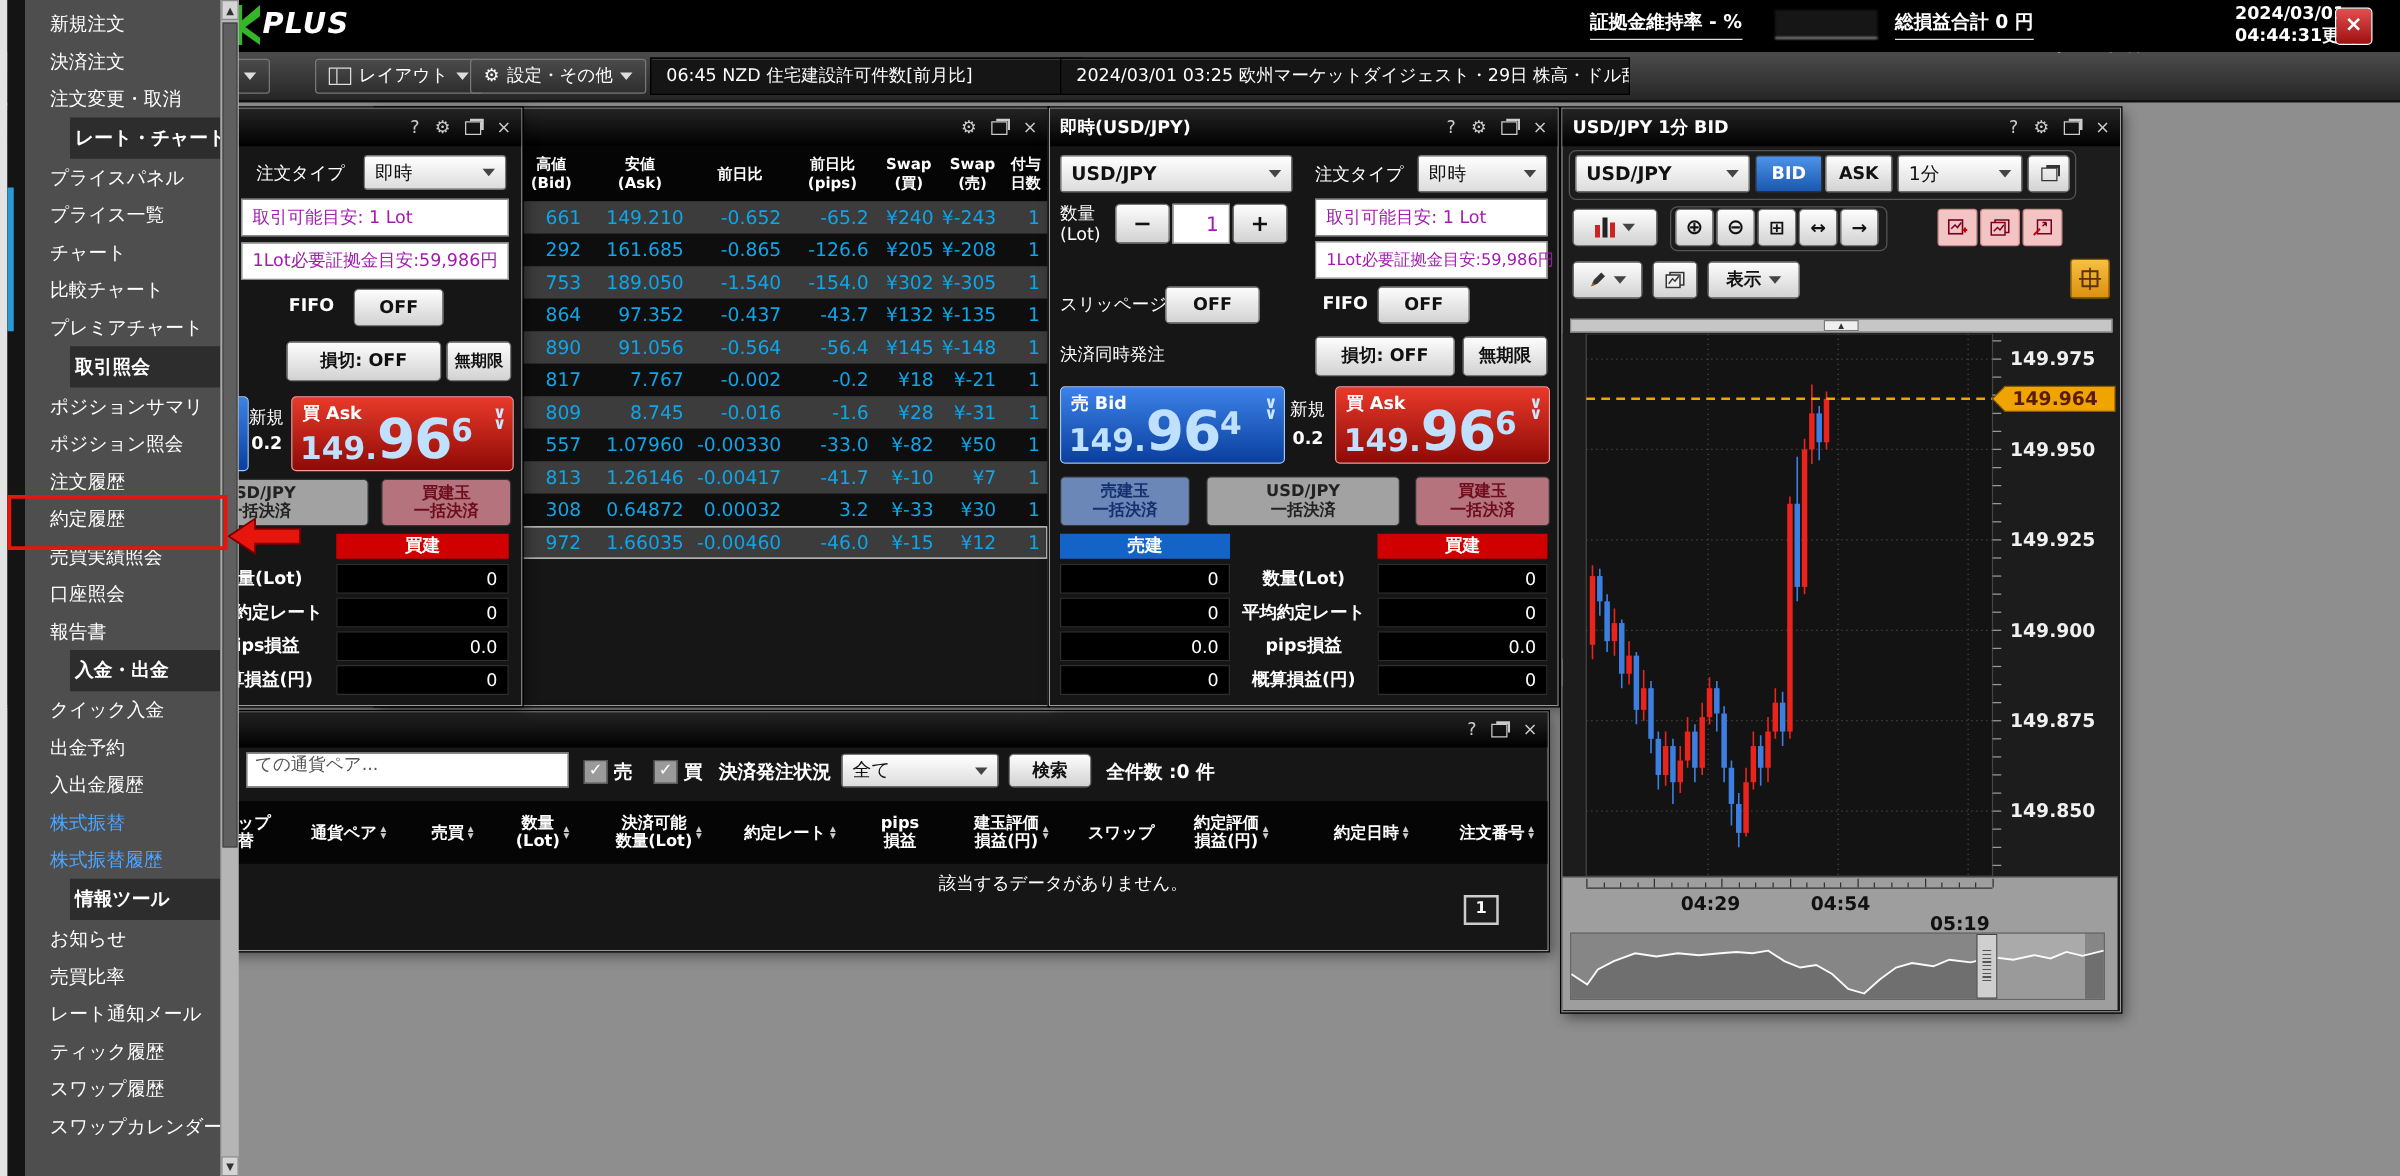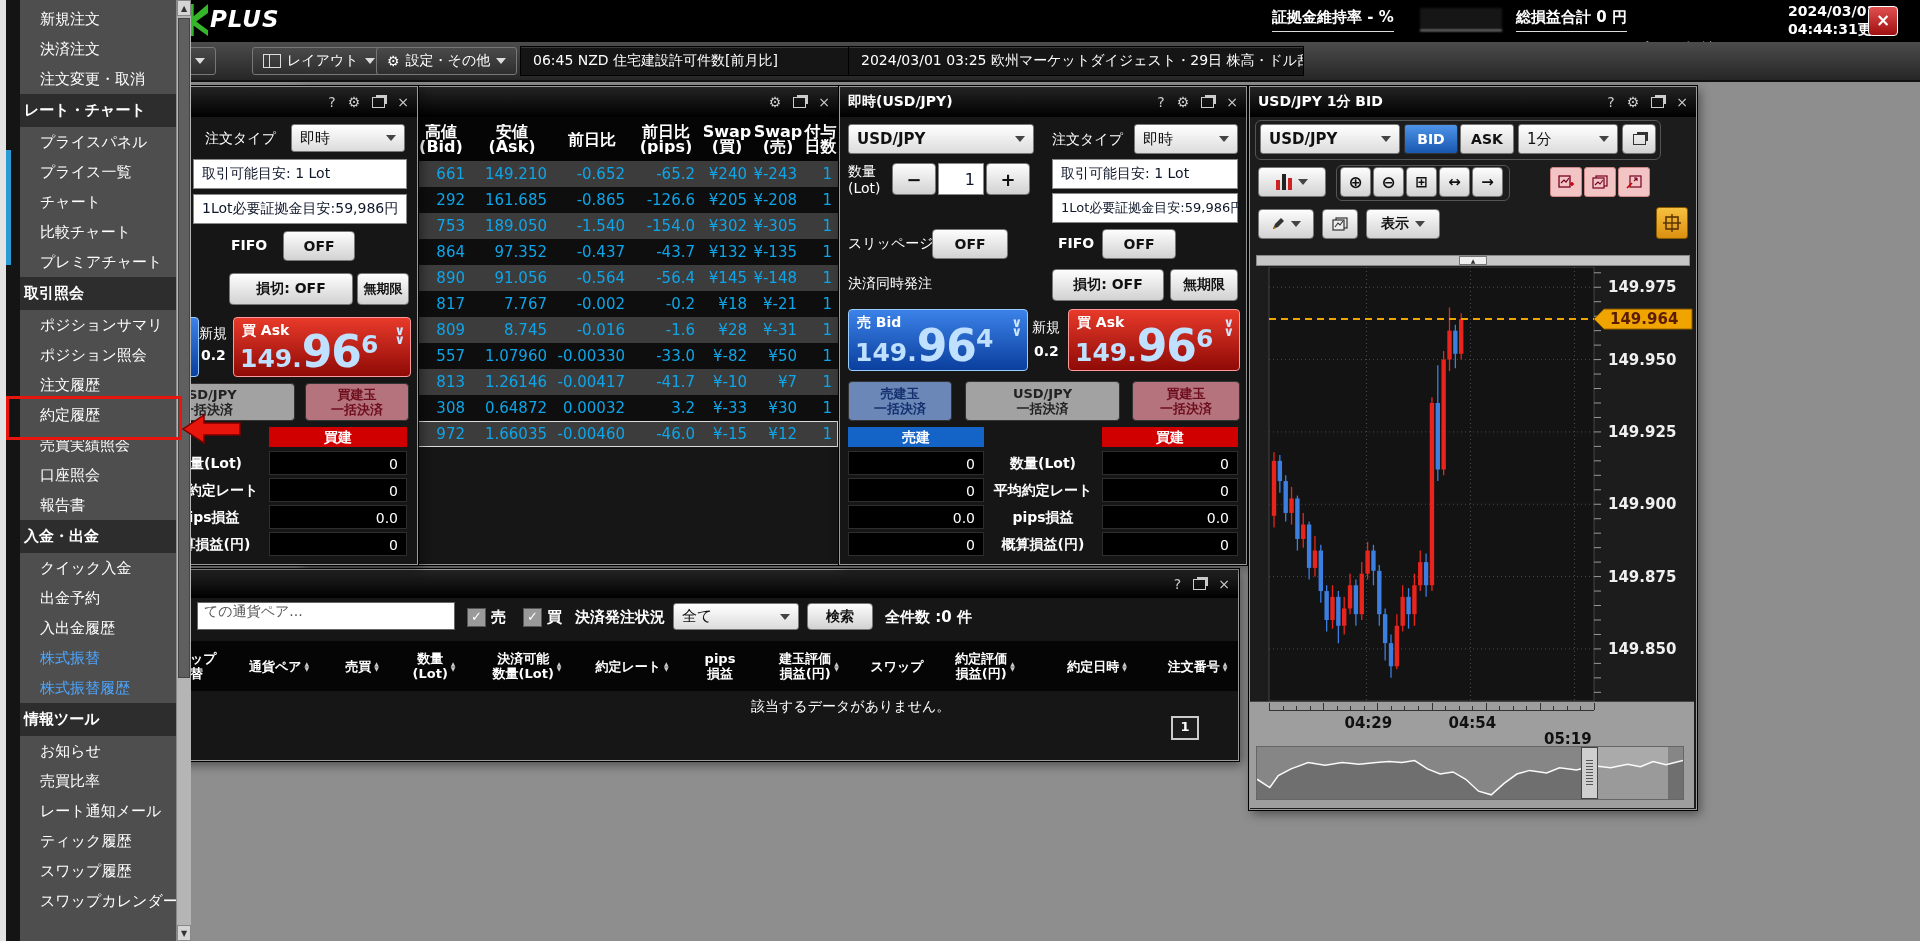--- a/index.html
+++ b/index.html
@@ -28,21 +28,21 @@
   .layout-glyph::before{content:"";position:absolute;left:5px;top:0;bottom:0;width:1px;background:#ddd;}
   .news-box{position:absolute;top:4px;height:28px;background:#151515;border:1px solid #000;
       box-shadow:inset 0 1px 0 #3a3a3a;color:#fff;display:flex;align-items:center;padding:0 12px;font-size:14px;white-space:nowrap;overflow:hidden;}
   
   #side-frame{left:0;top:0;width:190px;height:941px;z-index:5;}
   #side-white{left:0;top:0;width:6px;height:941px;background:#e3e3e3;}
   #side-black{left:6px;top:0;width:14px;height:941px;background:#141414;}
   #side-accent{left:6px;top:150px;width:5px;height:115px;background:#2a9ad4;}
   #side-menu{left:20px;top:0;width:156px;height:941px;background:#4e4e4e;border-right:1px solid #333;}
   .sb-item{height:30px;line-height:30px;padding-left:20px;color:#fff;font-size:15px;cursor:pointer;white-space:nowrap;}
-  .sb-header{height:33px;line-height:33px;padding-left:4px;background:#2d2d2d;color:#fff;font-size:15px;font-weight:bold;white-space:nowrap;}
+  .sb-header{height:33px;line-height:33px;padding-left:4px;background:#2d2d2d;color:#fff;font-size:15px;font-weight:bold;white-space:nowrap;margin-left:36px;}
   .sb-stock{color:#4da6ff;}
   #side-scroll{left:176px;top:0;width:14px;height:941px;background:#b5b5b5;border-left:1px solid #888;}
   .scroll-arrow{position:absolute;left:0;width:14px;height:16px;background:#d5d5d5;color:#333;
       font-size:8px;text-align:center;line-height:16px;border:1px solid #888;box-sizing:border-box;}
   #side-thumb{position:absolute;left:1px;top:18px;width:12px;height:660px;background:#5f5f5f;border:1px solid #444;box-sizing:border-box;}
   
   #annot-box{left:6px;top:396px;width:170px;height:38px;border:3px solid #e8150d;z-index:7;background:transparent;}
   #annot-arrow{left:182px;top:412px;z-index:7;}
   
   .window{position:absolute;background:#161616;border:1px solid #9a9a9a;outline:1px solid #000;
@@ -50,21 +50,21 @@
   .tbar{height:30px;background:linear-gradient(#242424,#000);display:flex;align-items:center;padding:0 8px;box-sizing:border-box;}
   .tbar .title{font-weight:bold;font-size:14px;color:#fff;}
   .wctl{margin-left:auto;display:flex;align-items:center;gap:12px;color:#ccc;font-size:14px;}
   .wctl span{cursor:pointer;}
   .icon-restore{width:11px;height:9px;border:1px solid #ccc;box-shadow:3px -3px 0 -1px #ccc;display:inline-block;}
   .lightbtn{background:linear-gradient(#fdfdfd,#d2d2d2);border:1px solid #777;border-radius:4px;color:#111;
       font-weight:bold;display:flex;align-items:center;justify-content:center;cursor:pointer;box-sizing:border-box;font-size:14px;}
   .select{background:linear-gradient(#fff,#dcdcdc);border:1px solid #777;border-radius:3px;color:#111;
       display:flex;align-items:center;padding:0 8px;box-sizing:border-box;font-size:15px;cursor:pointer;}
   .select .caret{margin-left:auto;border-top-color:#444;}
-  .infobox{background:#fff;border:1px solid #888;color:#0f172a;display:flex;align-items:center;
+  .infobox{background:#fff;border:1px solid #888;color:#a21caf;display:flex;align-items:center;
       padding:0 8px;font-size:14px;box-sizing:border-box;white-space:nowrap;}
   .plabel{position:absolute;color:#fff;font-size:14px;white-space:nowrap;}
   .price-btn{position:absolute;border-radius:4px;cursor:pointer;overflow:hidden;color:#bfe0ff;}
   .bid-btn{background:linear-gradient(#3c82e8,#0a3f9e);border:1px solid #9cf;}
   .ask-btn{background:linear-gradient(#e83a2a,#8f0a06);border:1px solid #f99;}
   .price-side{position:absolute;left:8px;top:4px;font-size:14px;font-weight:bold;color:#fff;}
   .bigrate{position:absolute;left:6px;bottom:2px;display:flex;align-items:flex-end;font-weight:bold;line-height:1;}
   .r-pre{font-size:25px;padding-bottom:3px;}
   .r-big{font-size:44px;letter-spacing:-1px;}
   .r-sm{font-size:25px;align-self:flex-start;margin-top:2px;}
@@ -75,21 +75,21 @@
   .bulk-pair{background:#a2a2a2;color:#222;}
   .bulk-buy{background:#b4737d;color:#6e0d1c;}
   .pos-hdr{position:absolute;height:20px;line-height:20px;text-align:center;font-weight:bold;font-size:14px;color:#fff;}
   .hdr-sell{background:#1464c8;}
   .hdr-buy{background:#d00000;}
   .pos-cell{position:absolute;height:24px;background:#000;border:1px solid #2e2e2e;color:#fff;
       font-size:14px;text-align:right;line-height:24px;padding-right:8px;box-sizing:border-box;}
   .pos-lab{position:absolute;height:24px;color:#fff;font-size:14px;font-weight:bold;text-align:center;line-height:24px;white-space:nowrap;}
   
   #rate-table{position:absolute;left:0;top:30px;right:0;}
-  .rt-hdr{display:flex;background:#050505;color:#fff;font-weight:bold;font-size:16px;height:44px;align-items:center;}
+  .rt-hdr{display:flex;background:#050505;color:#fff;font-weight:bold;font-size:12px;height:44px;align-items:center;}
   .rt-hdr div{text-align:center;white-space:pre-line;line-height:15px;overflow:hidden;}
   .rt-row{display:flex;height:26px;line-height:26px;color:#0ea5e9;font-size:15px;}
   .rt-row:nth-child(odd){background:#0e0e0e;}
   .rt-row:nth-child(even){background:#3c3c3c;}
   .rt-row div{text-align:right;padding-right:6px;box-sizing:border-box;overflow:hidden;white-space:nowrap;}
   .rt-sel{outline:1px solid #ddd;outline-offset:-1px;}
   .rt-c0{width:110px;}.rt-c1{width:60px;}.rt-c2{width:82px;}.rt-c3{width:78px;}
   .rt-c4{width:70px;}.rt-c5{width:52px;}.rt-c6{width:50px;}.rt-c7{width:35px;}
   
   #hist-input{position:absolute;left:46px;top:32px;width:258px;height:28px;background:#fff;border:1px solid #666;

